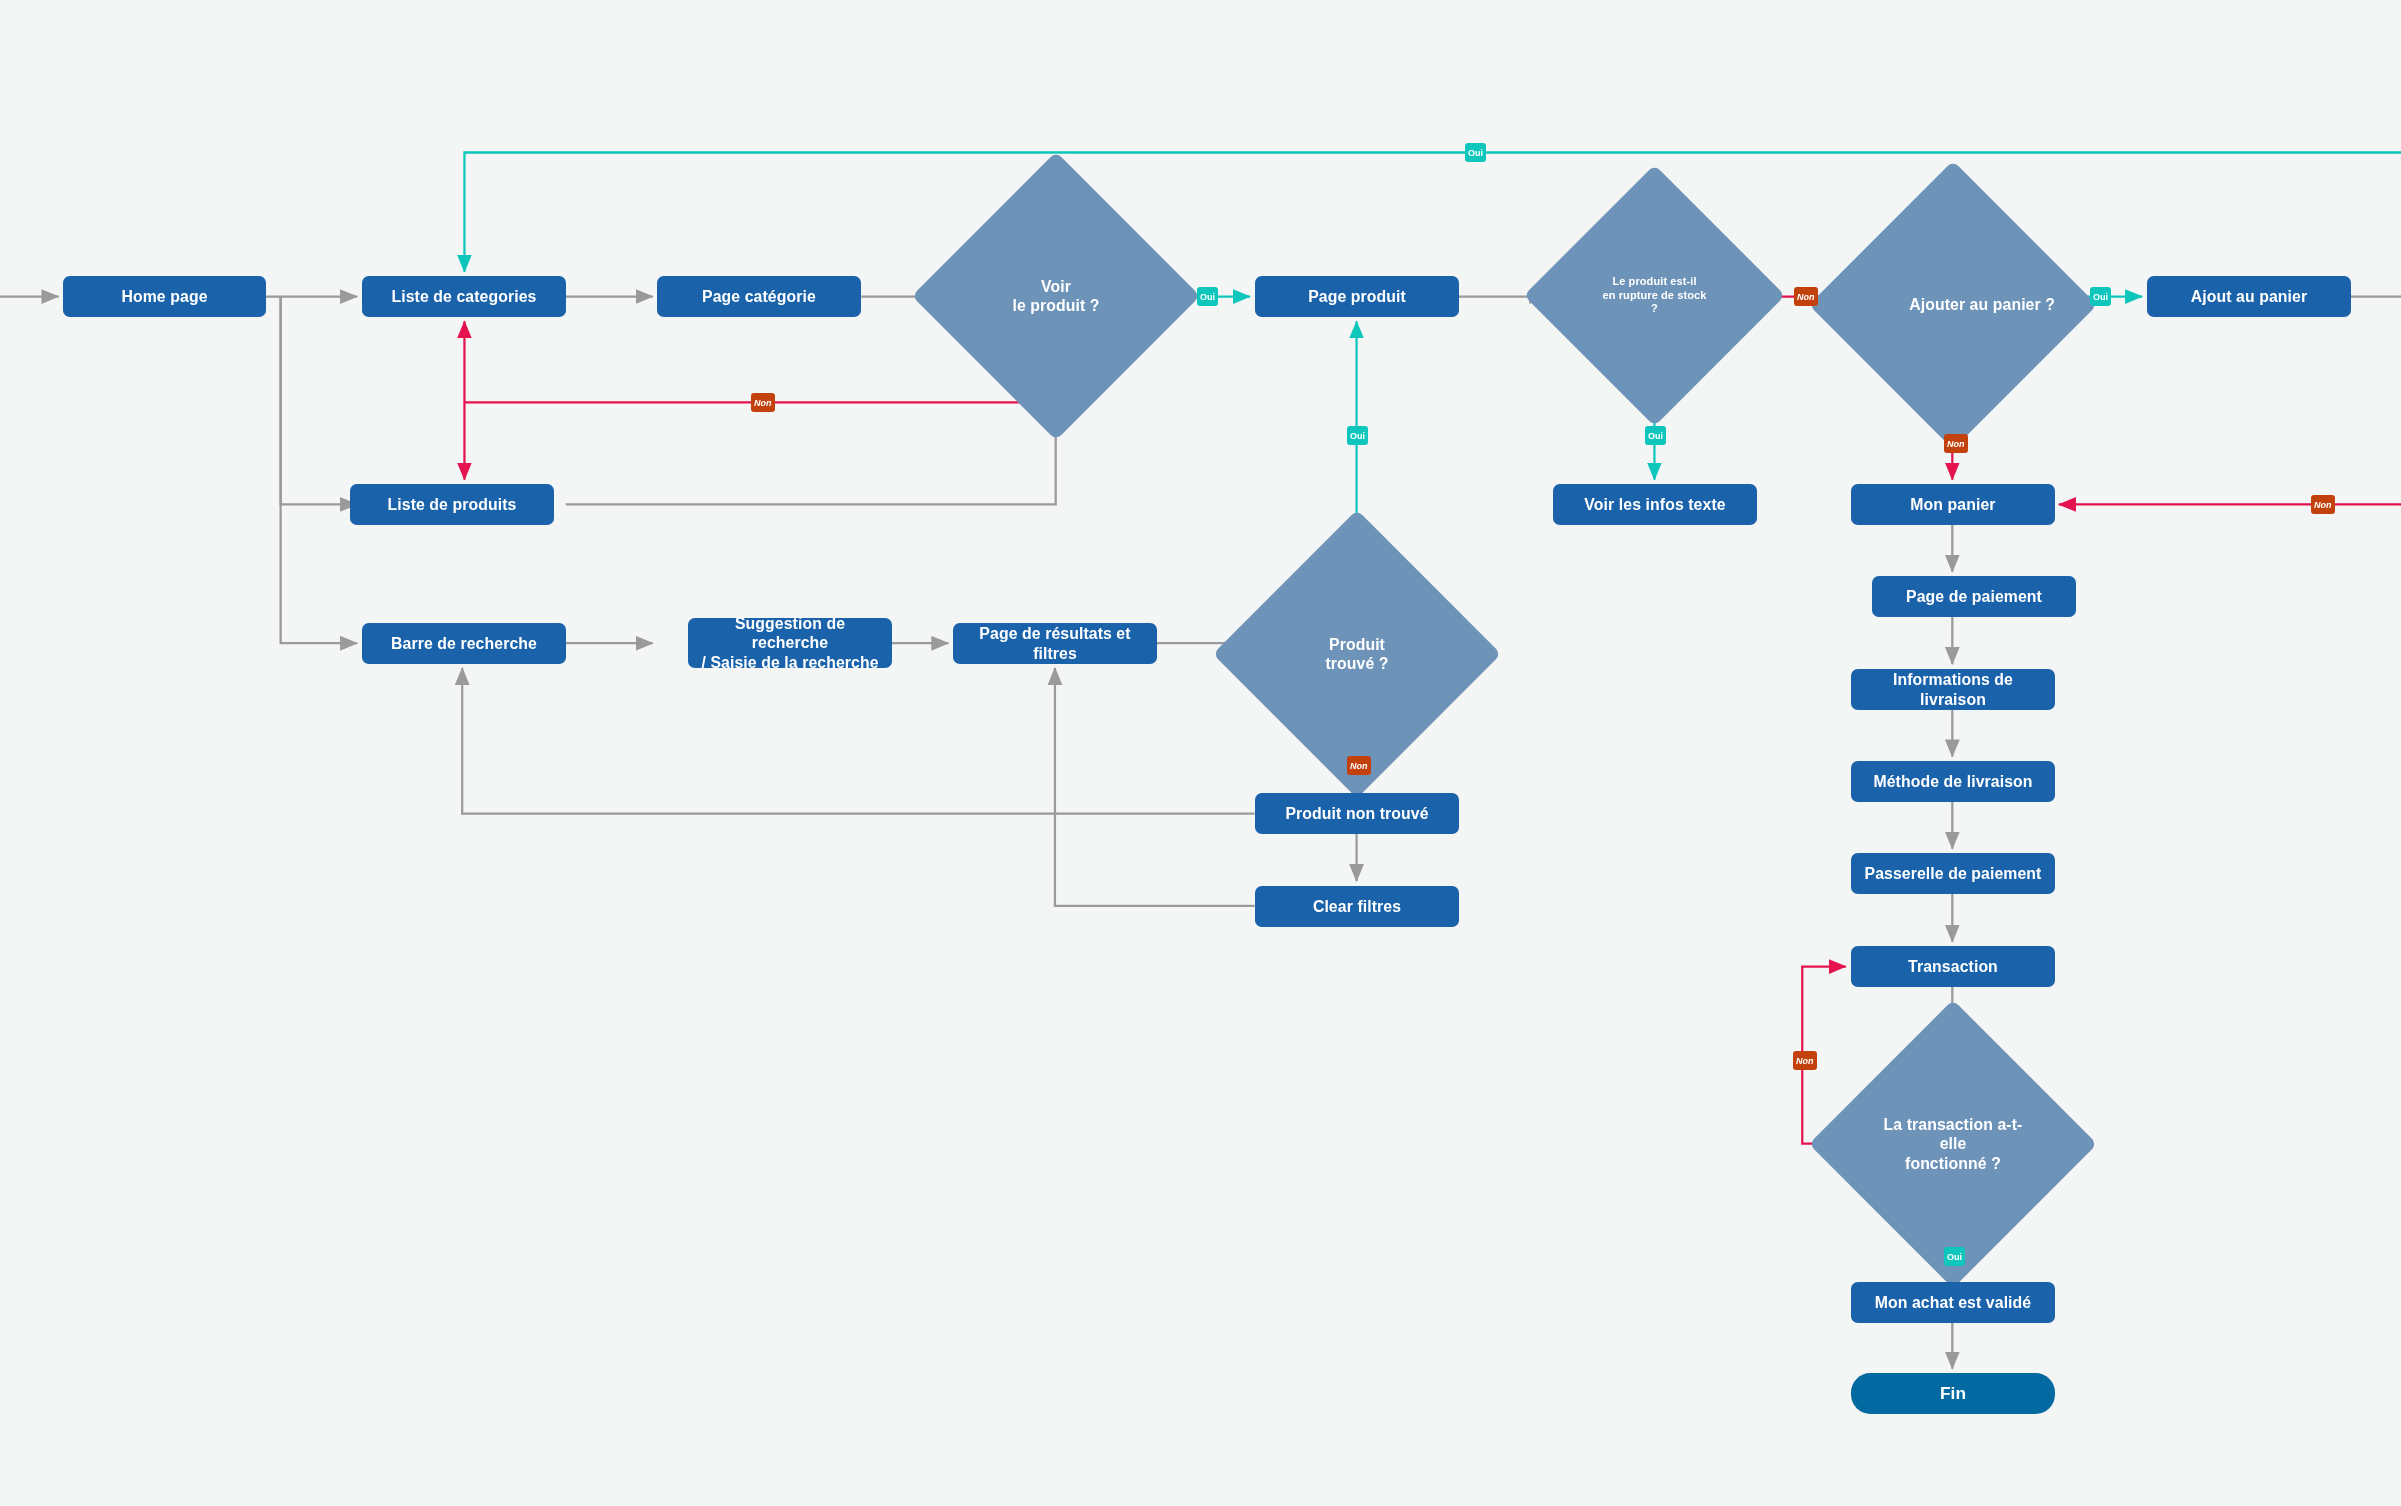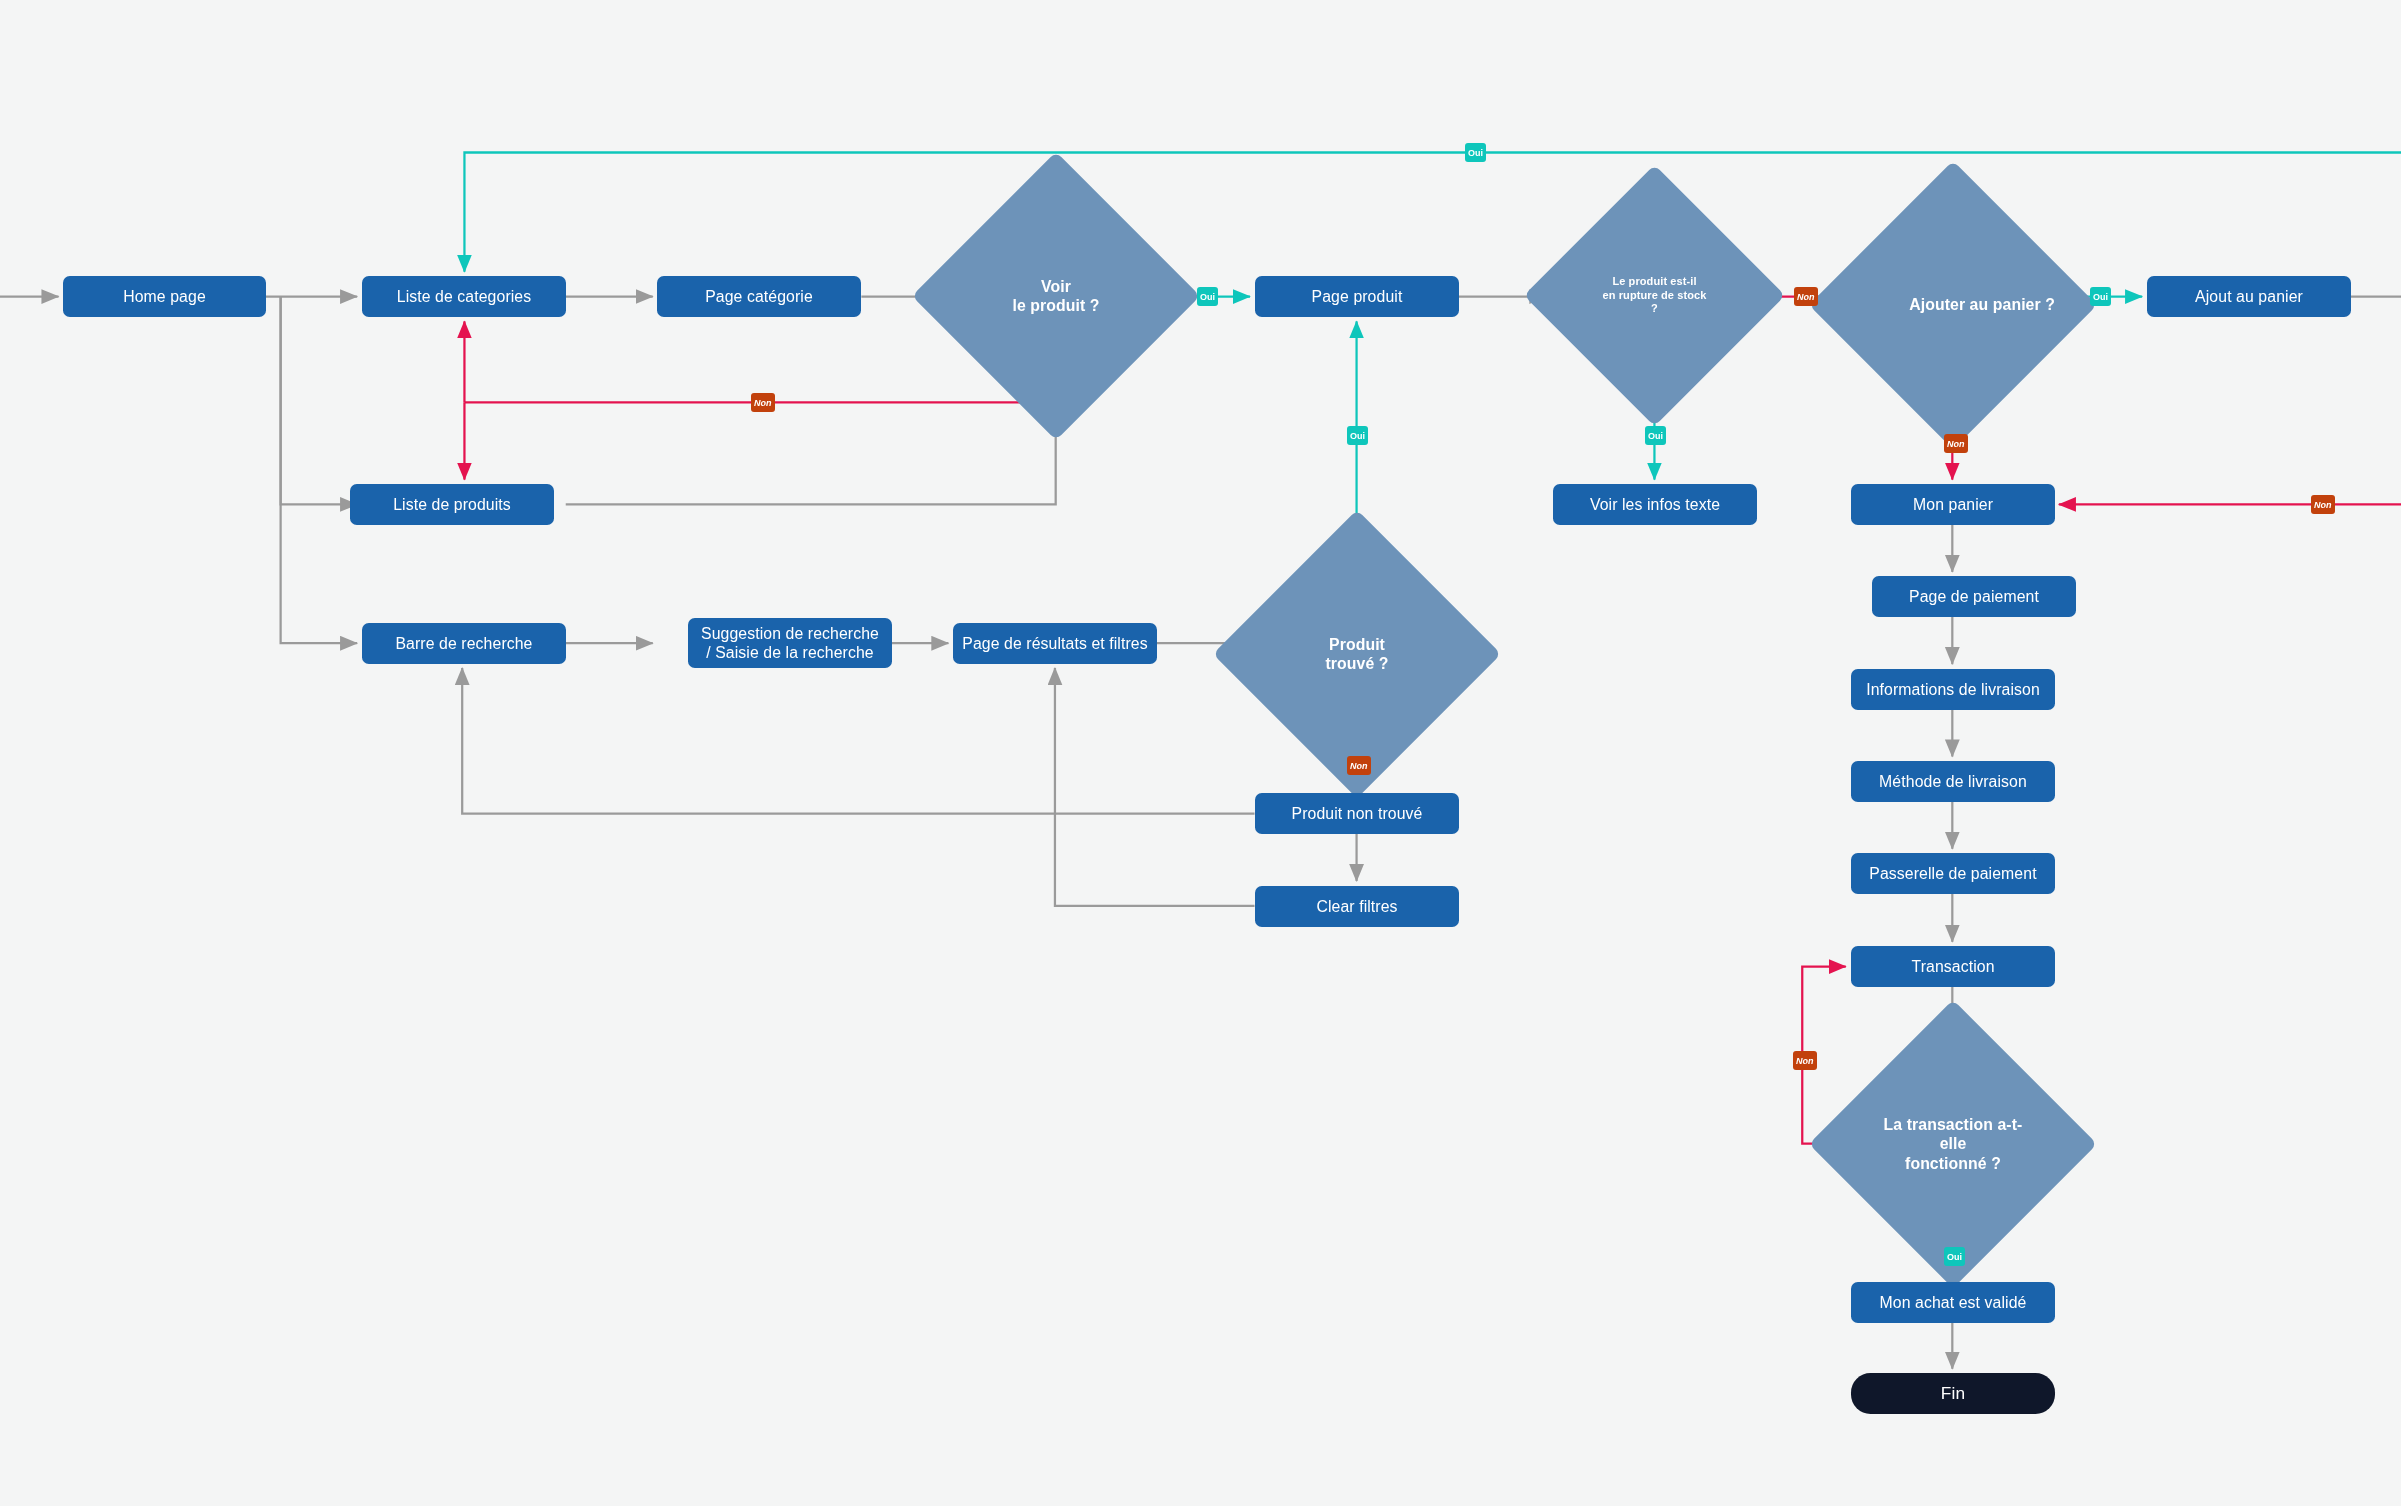--- a/index.html
+++ b/index.html
@@ -11,33 +11,33 @@
   }
   #canvas{position:relative;width:2401px;height:1507px;}
   #edges{position:absolute;left:0;top:0;width:2401px;height:1507px;}
 
   .node{
     position:absolute;
     box-sizing:border-box;
     display:flex;align-items:center;justify-content:center;
     text-align:center;
     color:#ffffff;
-    font-weight:normal;
+    font-weight:bold;
     letter-spacing:0.1px;
     line-height:1.22;
     z-index:5;
   }
   .process{
     background:#1a63ab;
     border-radius:6.8px;
     font-size:15.8px;
     padding:3px 7.5px;
   }
   .terminator{
-    background:#0f172a;
+    background:#0369a1;
     border-radius:19.5px;
     font-size:17.3px;
   }
   .decision{
     background:transparent;
     font-size:15.8px;
     font-weight:bold;
   }
   .decision .dshape{
     position:absolute;left:0;top:0;width:100%;height:100%;

